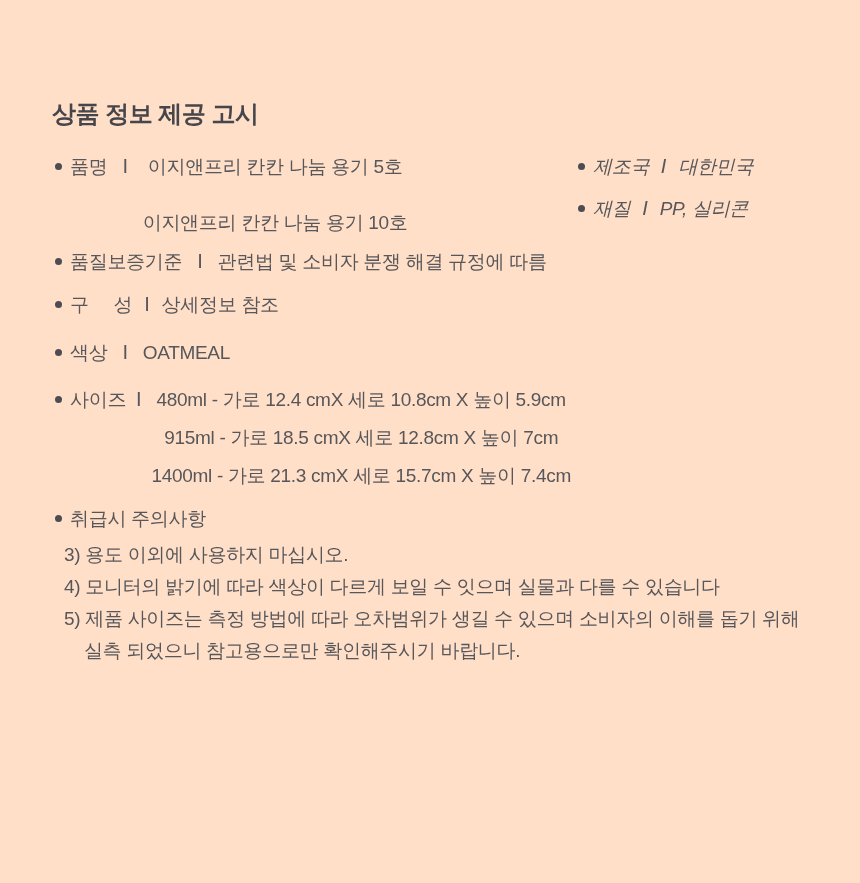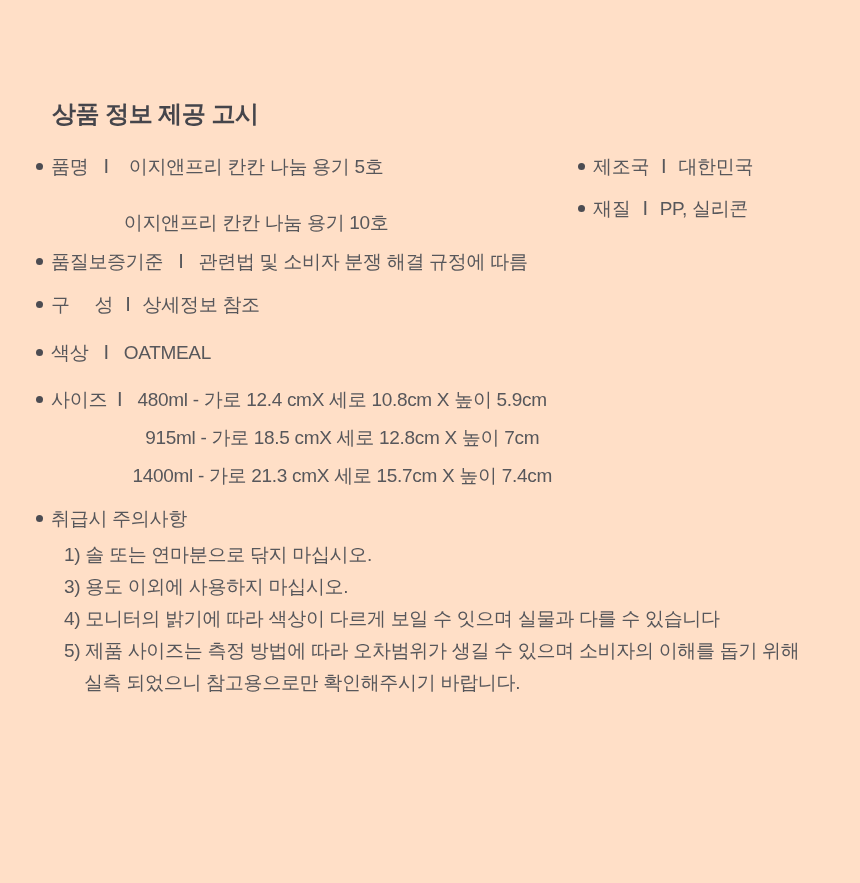--- a/index.html
+++ b/index.html
@@ -20,25 +20,25 @@
     background:var(--bg);
     overflow:hidden;
     letter-spacing:-0.3px;
   }
   .title{
     position:absolute;left:52px;top:98px;
     font-size:24px;font-weight:bold;color:var(--title);
     letter-spacing:-0.5px;
   }
   .row{
-    position:absolute;left:36px;
+    position:absolute;left:55px;
     display:flex;align-items:flex-start;
     font-size:19px;line-height:24px;
   }
-  .row.right-col{left:578px;}
+  .row.right-col{left:578px;font-style:italic;}
   .bullet{
     flex:0 0 auto;
     width:7px;height:7px;border-radius:50%;
     background:#4c4c52;
     margin:8px 8px 0 0;
   }
   .label{white-space:pre;margin-right:15px;}
   .sep{margin-right:15px;color:var(--text);}
   .gap-sm .label,.gap-sm .sep{margin-right:10px;}
   .gap-md .label,.gap-md .sep{margin-right:12px;}
@@ -115,20 +115,19 @@
       <div class="vline">1400ml - 가로 21.3 cmX 세로 15.7cm X 높이 7.4cm</div>
     </div>
   </div>
 
   <div class="row" style="top:507px">
     <span class="bullet"></span>
     <span class="label">취급시 주의사항</span>
   </div>
 
   <div class="cautions-list">
-    <div class="caution-item">1) 솔 또는 연마분으로 닦지 마십시오.</div>
     <div class="caution-item">3) 용도 이외에 사용하지 마십시오.</div>
     <div class="caution-item">4) 모니터의 밝기에 따라 색상이 다르게 보일 수 잇으며 실물과 다를 수 있습니다</div>
     <div class="caution-item">5) 제품 사이즈는 측정 방법에 따라 오차범위가 생길 수 있으며 소비자의 이해를 돕기 위해
     실측 되었으니 참고용으로만 확인해주시기 바랍니다.</div>
   </div>
 
 </div>
 
 </body></html>

